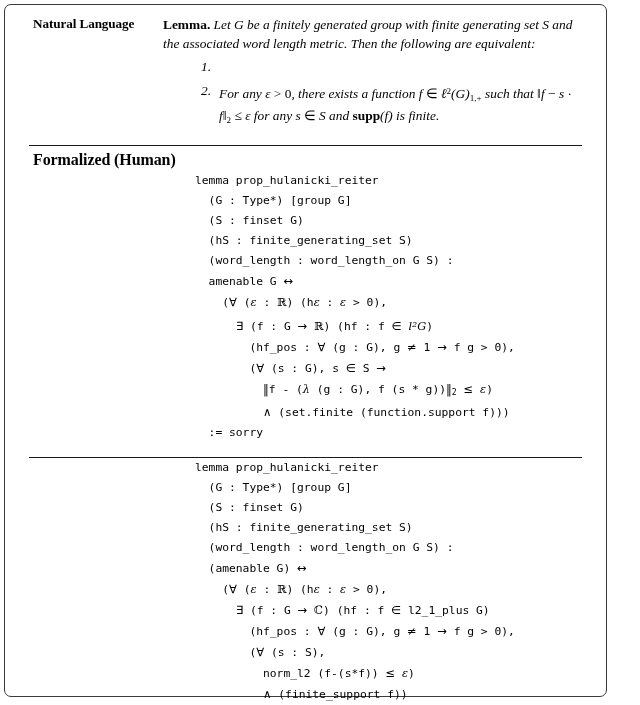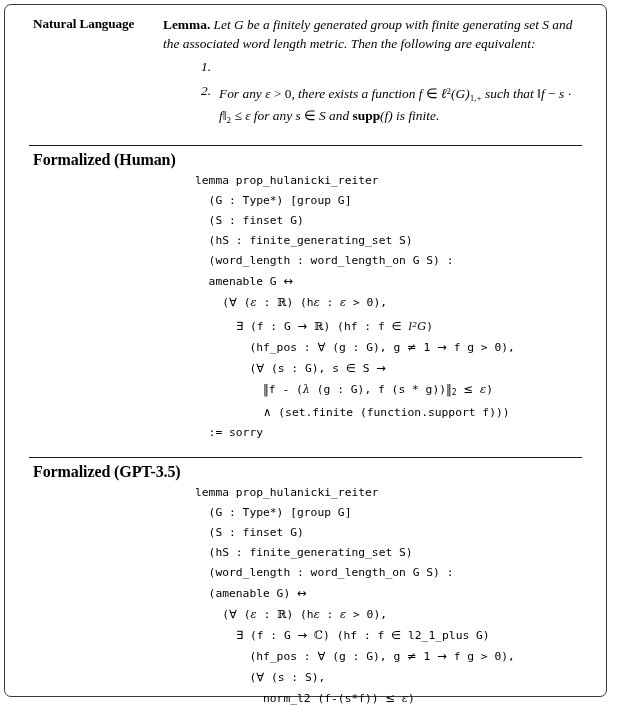--- a/index.html
+++ b/index.html
@@ -201,21 +201,20 @@
 <span>        (hf_pos : <span class="sym">∀</span> (g : G), g <span class="sym">≠</span> 1 <span class="sym">→</span> f g &gt; 0),</span>
 <span>        (<span class="sym">∀</span> (s : G), s <span class="sym">∈</span> S <span class="sym">→</span></span>
 <span>          <span class="sym">‖</span>f - (<span class="symi">λ</span> (g : G), f (s * g))<span class="sym">‖</span><sub class="cs">2</sub> <span class="sym">≤</span> <span class="symi">ε</span>)</span>
 <span>          <span class="sym">∧</span> (set.finite (function.support f)))</span>
 <span>  := sorry</span></div>
     <div class="spacer-b"></div>
   </div>
 
   <div class="divider"></div>
   <div class="section code-section">
-    <div class="row-label code-label">Formalized (GPT-3.5)</div>
     <div class="code-block"><span>lemma prop_hulanicki_reiter</span>
 <span>  (G : Type*) [group G]</span>
 <span>  (S : finset G)</span>
 <span>  (hS : finite_generating_set S)</span>
 <span>  (word_length : word_length_on G S) :</span>
 <span>  (amenable G) <span class="sym">↔</span></span>
 <span>    (<span class="sym">∀</span> (<span class="symi">ε</span> : <span class="bb">ℝ</span>) (h<span class="symi">ε</span> : <span class="symi">ε</span> &gt; 0),</span>
 <span>      <span class="sym">∃</span> (f : G <span class="sym">→</span> <span class="bb">ℂ</span>) (hf : f <span class="sym">∈</span> l2_1_plus G)</span>
 <span>        (hf_pos : <span class="sym">∀</span> (g : G), g <span class="sym">≠</span> 1 <span class="sym">→</span> f g &gt; 0),</span>
 <span>        (<span class="sym">∀</span> (s : S),</span>

